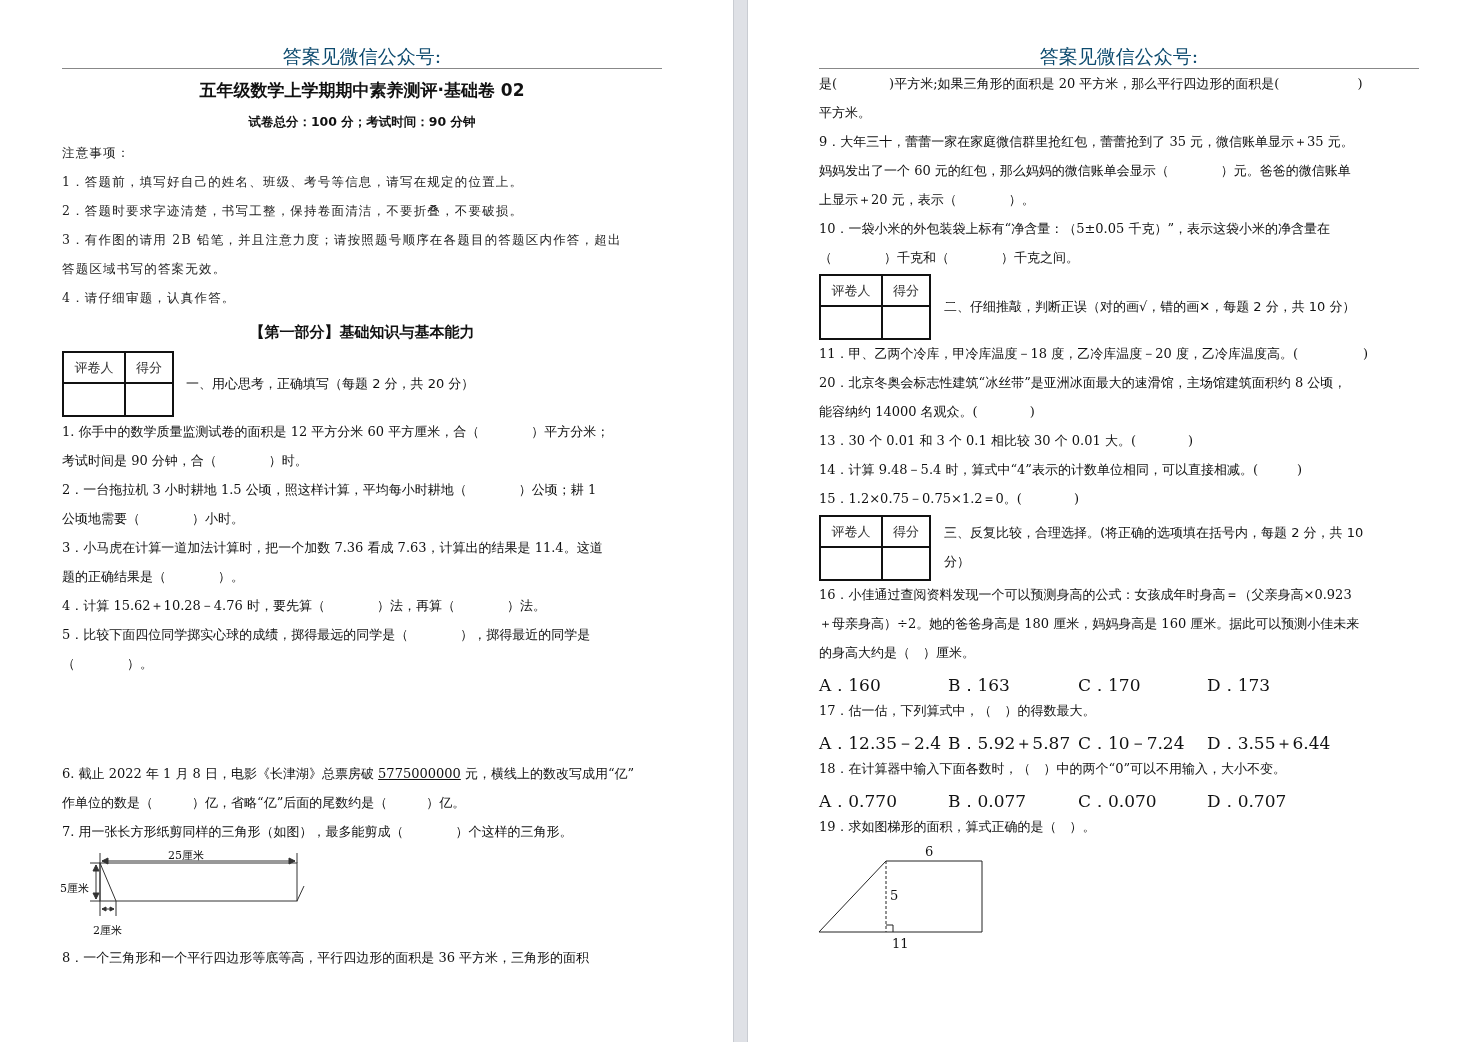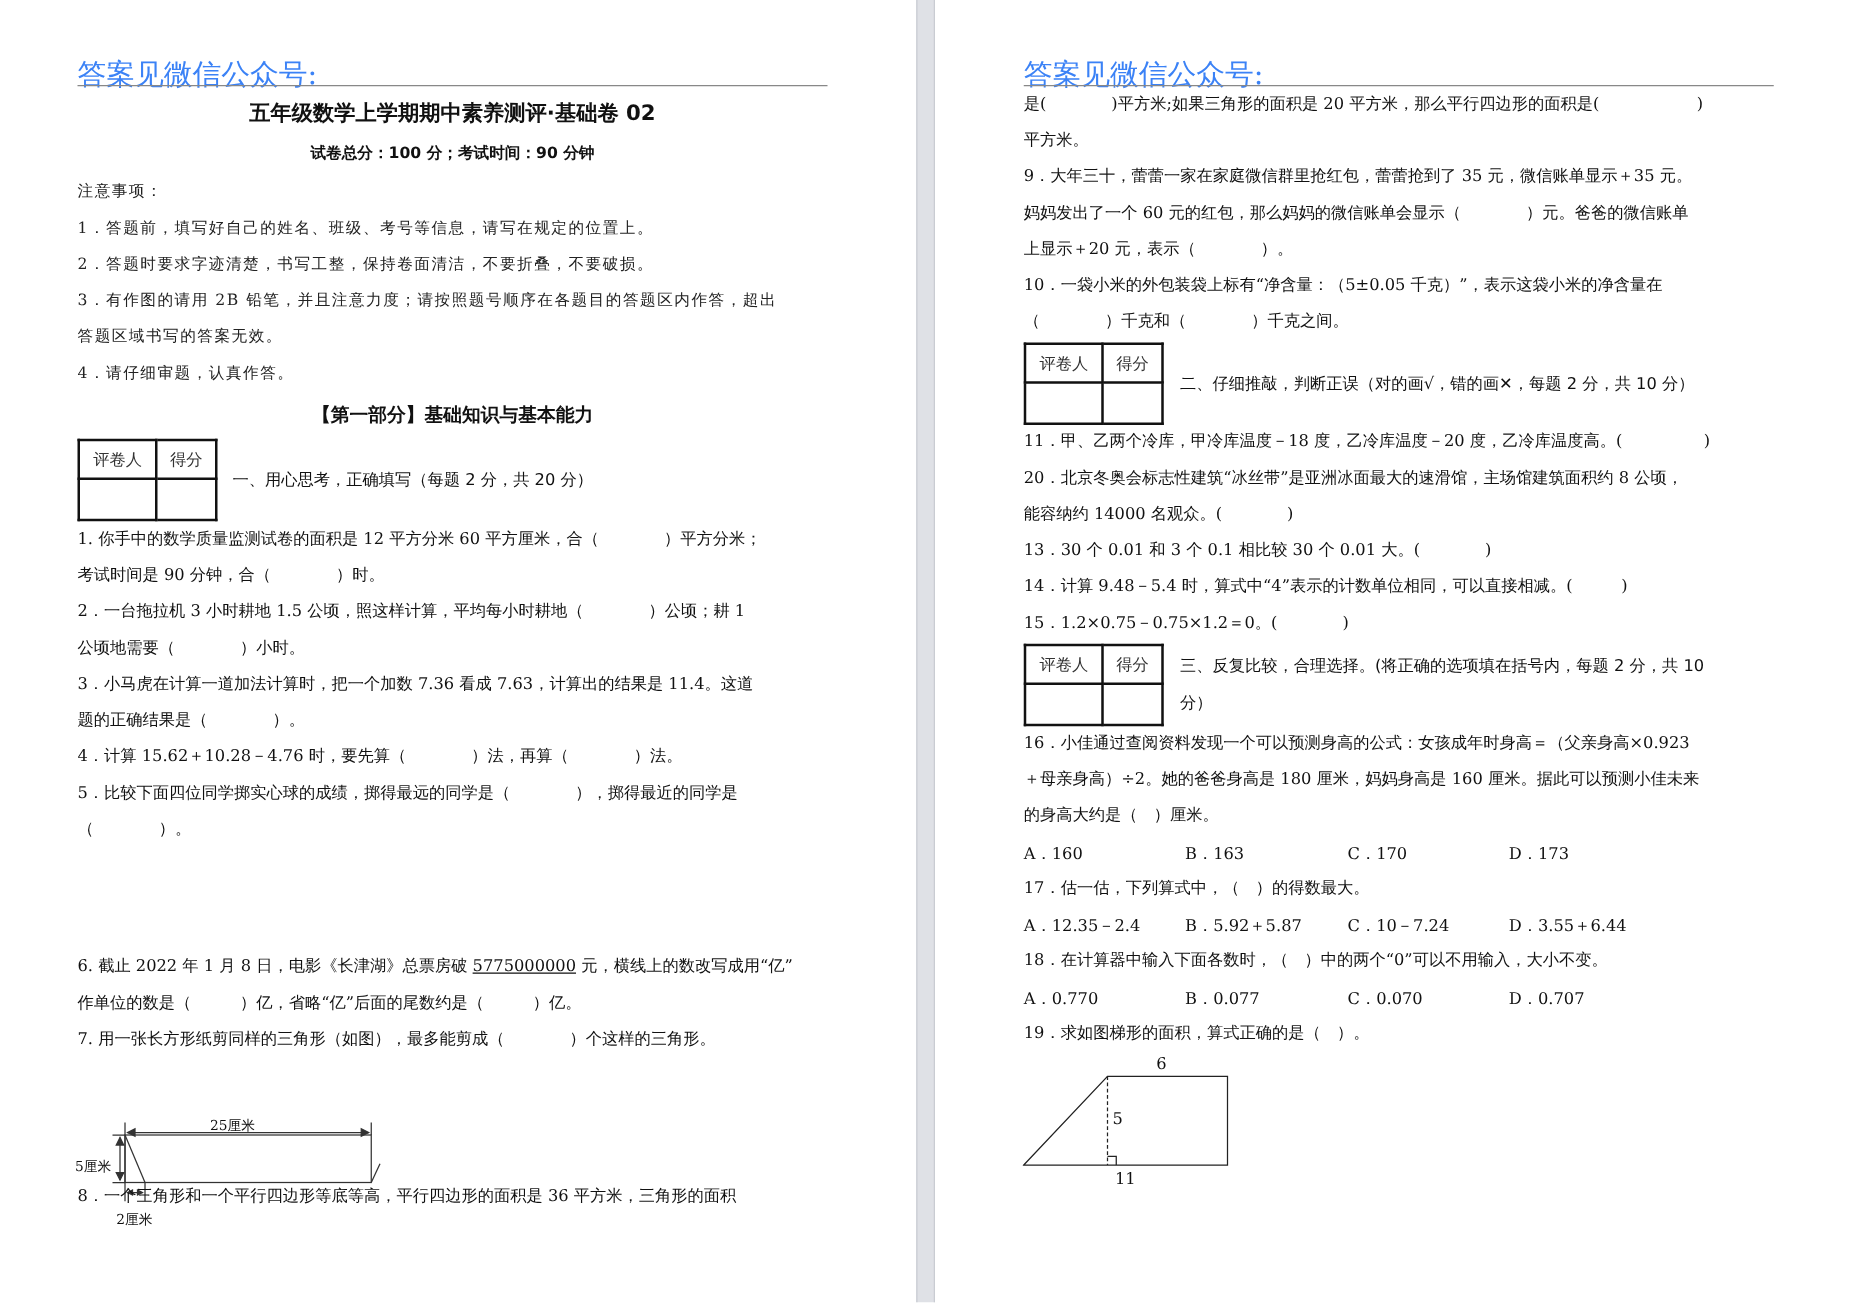--- a/index.html
+++ b/index.html
@@ -6,40 +6,40 @@
   html, body { width: 1482px; height: 1042px; overflow: hidden; background: #ffffff; }
   body { position: relative; font-family: "DejaVu Serif", "Liberation Serif", serif; color: #111; }
 
   .page { position: absolute; top: 0; height: 1042px; background: #fff; }
   .page.left { left: 0; width: 733px; }
   .page.right { left: 748px; width: 734px; }
   .gutter { position: absolute; left: 733px; top: 0; width: 15px; height: 1042px;
             background: #dfe1e6; border-left: 1px solid #c9ccd2; border-right: 1px solid #c9ccd2; }
 
   .abs { position: absolute; white-space: nowrap; }
-  .hdr { font-size: 23px; color: #3b82f6; text-align: left; }
+  .hdr { font-size: 19px; color: #0c4a6e; text-align: center; }
   .hdr-line { position: absolute; height: 1px; background: #888; }
 
   .title { font-family: "DejaVu Sans", "Liberation Sans", sans-serif; font-weight: bold; font-size: 17px; text-align: center; }
   .sub { font-family: "DejaVu Sans", "Liberation Sans", sans-serif; font-weight: bold; font-size: 12.5px; text-align: center; }
   .txt { font-size: 13px; line-height: 16px; color: #111; }
   .note { font-size: 12.5px; letter-spacing: 1.2px; color: #222; }
   .part { font-family: "DejaVu Sans", "Liberation Sans", sans-serif; font-weight: bold; font-size: 15px; text-align: center; }
   .sec { font-family: "DejaVu Sans", "Liberation Sans", sans-serif; font-weight: normal; font-size: 13px; }
 
   table.score { position: absolute; border-collapse: collapse; }
   table.score td { border: 2px solid #111; font-size: 13px; text-align: center; color: #333; padding: 0; }
   table.score tr.r1 td { height: 31px; }
   table.score tr.r2 td { height: 33px; }
 
   table.grades { position: absolute; border-collapse: collapse; }
   table.grades td { border: 1.5px solid #111; font-size: 13px; text-align: center; height: 39px; color: #222; }
 
   .u { text-decoration: underline; }
-  .opt { position: absolute; font-size: 13px; white-space: nowrap; }
+  .opt { position: absolute; font-size: 17px; white-space: nowrap; }
 </style>
 </head>
 <body>
 
 <div class="page left">
   <div class="abs hdr" style="left:62px;width:600px;top:44px;">答案见微信公众号:</div>
   <div class="hdr-line" style="left:62px;width:600px;top:68px;"></div>
 
   <div class="abs title" style="left:62px;width:600px;top:79px;">五年级数学上学期期中素养测评·基础卷 02</div>
   <div class="abs sub" style="left:62px;width:600px;top:114px;">试卷总分：100 分；考试时间：90 分钟</div>
@@ -75,21 +75,21 @@
   <div class="abs txt" style="left:62px;top:569px;">题的正确结果是（　　　　）。</div>
   <div class="abs txt" style="left:62px;top:598px;">4．计算 15.62＋10.28－4.76 时，要先算（　　　　）法，再算（　　　　）法。</div>
   <div class="abs txt" style="left:62px;top:627px;">5．比较下面四位同学掷实心球的成绩，掷得最远的同学是（　　　　），掷得最近的同学是</div>
   <div class="abs txt" style="left:62px;top:656px;">（　　　　）。</div>
 
 
   <div class="abs txt" style="left:62px;top:766px;"><span>6. 截止 2022 年 1 月 8 日，电影《长津湖》总票房破 </span><span class="u">5775000000</span><span> 元，横线上的数改写成用“亿”</span></div>
   <div class="abs txt" style="left:62px;top:795px;">作单位的数是（　　　）亿，省略“亿”后面的尾数约是（　　　）亿。</div>
   <div class="abs txt" style="left:62px;top:824px;">7. 用一张长方形纸剪同样的三角形（如图），最多能剪成（　　　　）个这样的三角形。</div>
 
-  <div class="abs" style="left:60px;top:893px;width:260px;height:92px;">
+  <div class="abs" style="left:60px;top:848px;width:260px;height:92px;">
     <svg width="260" height="92" viewBox="0 0 260 92">
       <g stroke="#333" stroke-width="1" fill="none">
         <rect x="40" y="15" width="197" height="38"></rect>
         <line x1="40" y1="15" x2="56" y2="53"></line>
         <line x1="237" y1="53" x2="244" y2="38"></line>
         <line x1="40" y1="5" x2="40" y2="68"></line>
         <line x1="237" y1="5" x2="237" y2="15"></line>
         <line x1="42" y1="13" x2="235" y2="13"></line>
         <path d="M42 13 l6 -3 v6 z" fill="#333"></path>
         <path d="M235 13 l-6 -3 v6 z" fill="#333"></path>

